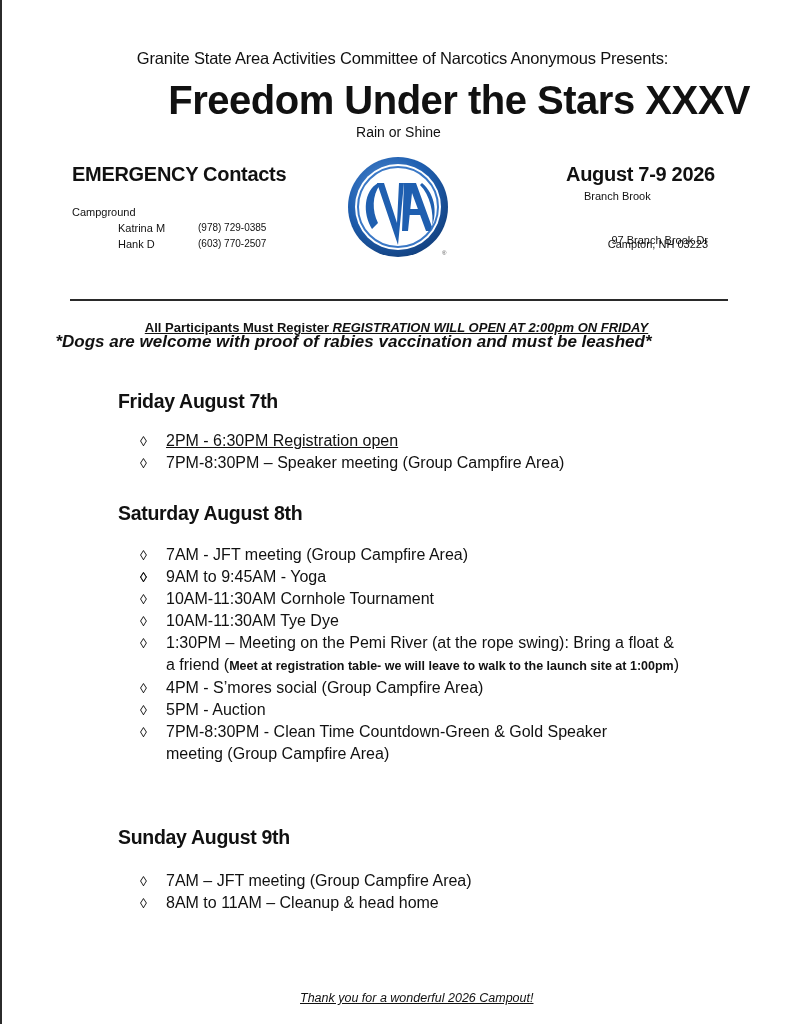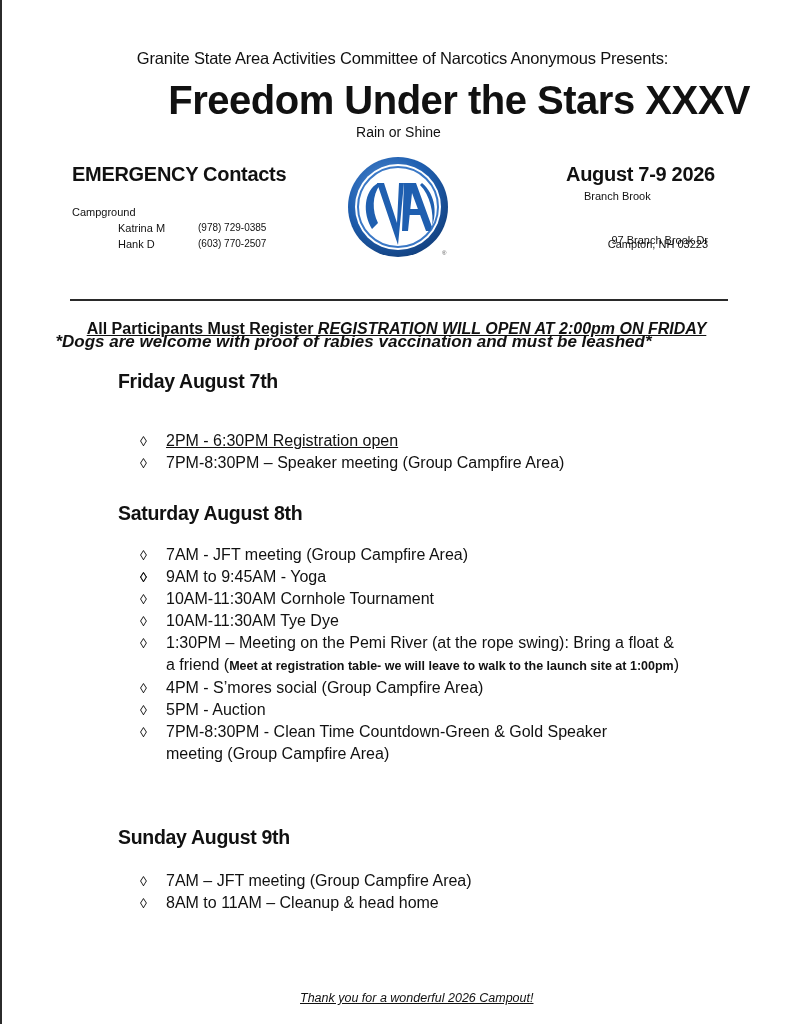--- a/index.html
+++ b/index.html
@@ -14,21 +14,21 @@
   .subtitle { top: 124px; left: 0; width: 797px; text-align: center; font-size: 14px; }
   .emerg { top: 163px; left: 72px; font-weight: bold; font-size: 20px; letter-spacing: -0.3px; }
   .camp { top: 206px; left: 72px; font-size: 11px; }
   .contact-name { left: 118px; font-size: 11px; }
   .contact-phone { left: 198px; font-size: 10px; }
   .date { top: 163px; left: 566px; font-weight: bold; font-size: 20px; letter-spacing: -0.3px; }
   .venue { top: 190px; left: 584px; font-size: 11px; }
   .addr { left: 0; width: 708px; text-align: right; font-size: 11px; }
   .logo { position: absolute; left: 344px; top: 153px; width: 112px; height: 112px; }
   .rule { position: absolute; left: 70px; top: 299px; width: 658px; height: 2px; background: #2a2a2a; }
-  .notice1 { top: 320px; left: 0; width: 793px; text-align: center; font-weight: bold; font-size: 16px; text-decoration: underline; box-sizing: border-box; }
+  .notice1 { top: 320px; left: 0; width: 793px; text-align: center; font-weight: bold; font-size: 13px; text-decoration: underline; box-sizing: border-box; }
   .notice1 i { font-style: italic; }
   .notice2 { top: 332px; left: 0; width: 707px; text-align: center; font-weight: bold; font-style: italic; font-size: 17px; }
   .day { left: 118px; font-weight: bold; font-size: 19.5px; letter-spacing: -0.3px; }
   ul.items { position: absolute; left: 0; margin: 0; padding: 0; list-style: none; width: 793px; }
   ul.items li { position: relative; padding-left: 166px; font-size: 16px; line-height: 22px; width: 560px; }
   .bullet { position: absolute; left: 140px; top: 0; font-size: 14px; }
   .u { text-decoration: underline; }
   .small-bold { font-weight: bold; font-size: 12.5px; }
   .thanks { top: 949px; left: 300px; font-style: italic; font-size: 12.5px; text-decoration: underline; margin-top: 42px; }
 </style>
@@ -70,21 +70,21 @@
 <div class="abs date">August 7-9 2026</div>
 <div class="abs venue">Branch Brook</div>
 <div class="abs addr" style="top:234px">97 Branch Brook Dr</div>
 <div class="abs addr" style="top:238px">Campton, NH 03223</div>
 
 <div class="rule"></div>
 
 <div class="abs notice1"><span>All Participants Must Register </span><i>REGISTRATION WILL OPEN AT 2:00pm ON FRIDAY</i></div>
 <div class="abs notice2">*Dogs are welcome with proof of rabies vaccination and must be leashed*</div>
 
-<div class="abs day" style="top:370px">Friday August 7th</div>
+<div class="abs day" style="top:390px">Friday August 7th</div>
 <ul class="items" style="top:430px">
   <li><span class="bullet">◊</span><span class="u">2PM - 6:30PM Registration open</span></li>
   <li><span class="bullet">◊</span><span>7PM-8:30PM – Speaker meeting (Group Campfire Area)</span></li>
 </ul>
 
 <div class="abs day" style="top:502px">Saturday August 8th</div>
 <ul class="items" style="top:544px">
   <li><span class="bullet">◊</span><span>7AM - JFT meeting (Group Campfire Area)</span></li>
   <li><span class="bullet">◊</span></li>
   <li><span class="bullet">◊</span><span>9AM to 9:45AM - Yoga</span></li>

